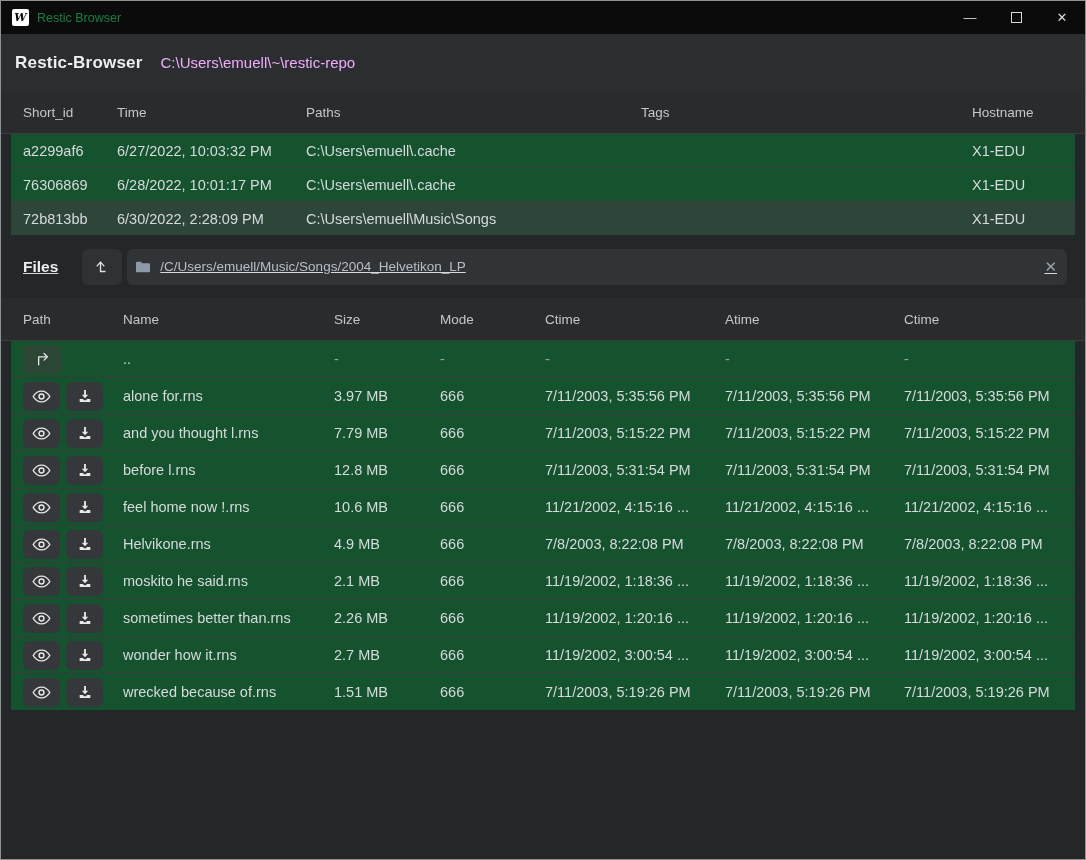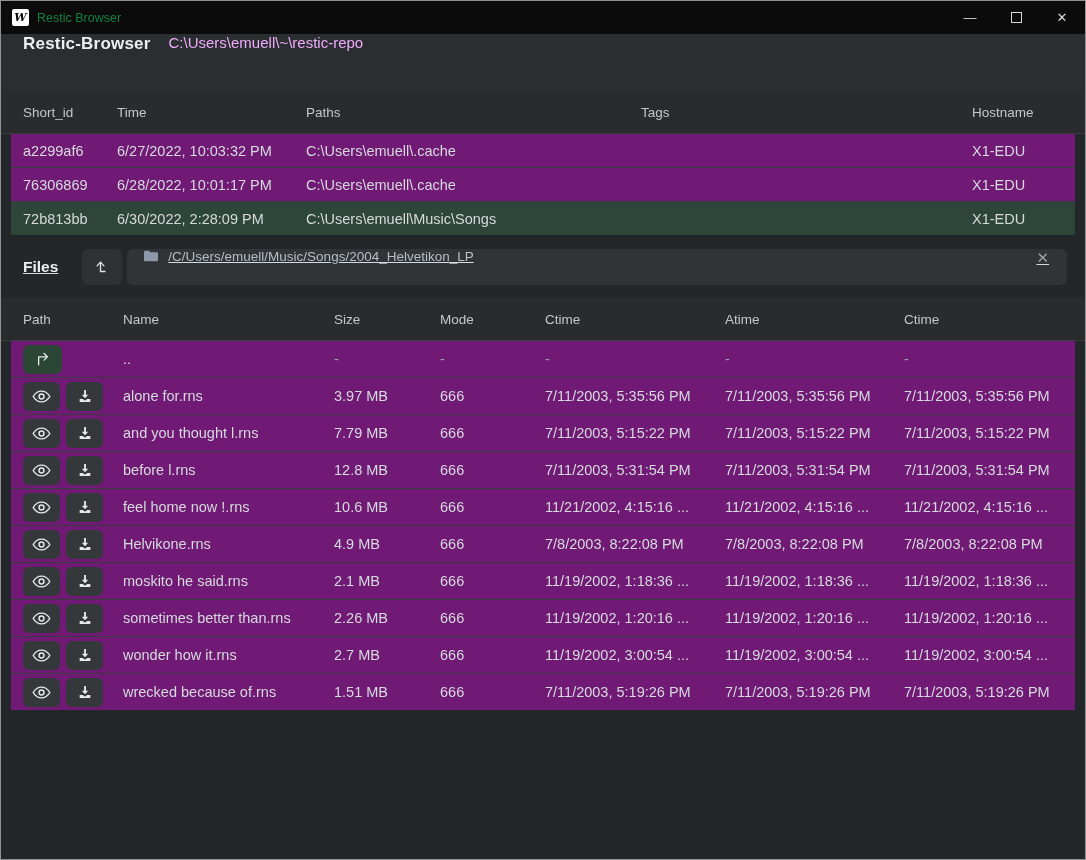--- a/index.html
+++ b/index.html
@@ -12,47 +12,47 @@
   
   .titlebar{height:33px;background:#0b0b0c;display:flex;align-items:center;}
   .titlebar .app-icon{width:17px;height:17px;background:#fff;border-radius:2px;
     margin-left:11px;display:flex;align-items:center;justify-content:center;
     color:#0b0b0c;font-weight:bold;font-size:11px;font-family:"DejaVu Serif",serif;font-style:italic;}
   .titlebar .title{margin-left:8px;font-size:12.5px;color:#15803d;}
   .win-controls{margin-left:auto;display:flex;height:100%;}
   .win-btn{width:46px;height:100%;display:flex;align-items:center;justify-content:center;color:#d8d8d8;font-size:13px;cursor:default;}
   .win-btn .max-glyph{width:9px;height:9px;border:1px solid #d8d8d8;display:block;}
   
-  .header{height:57px;background:#2b2e30;display:flex;align-items:flex-start;padding:0 22px;}
+  .header{height:57px;background:#2b2e30;display:flex;align-items:center;padding:0 14px;}
   .header .app-title{font-size:17px;font-weight:800;color:#eceef0;letter-spacing:.2px;}
   .btn-select-repo{margin-left:25px;background:#243a2d;color:#edf0f2;border:none;border-radius:6px;
     height:38px;padding:0 21px;font-size:14.5px;font-weight:700;font-family:inherit;cursor:pointer;}
   .repo-path{margin-left:18px;color:#f0abfc;font-size:15px;}
   
   .section-head{display:flex;align-items:center;padding:0 22px;}
   .snapshots-head{height:58px;}
   .section-title{font-size:15.5px;font-weight:800;color:#eceef0;}
   
   .snap-grid{display:grid;grid-template-columns:94px 189px 335px 331px 1fr;align-items:center;}
   .file-grid{display:grid;grid-template-columns:100px 211px 106px 105px 180px 179px 1fr;align-items:center;}
   .thead{background:#292b2d;color:#c3c8cd;font-size:13.5px;height:42px;padding:0 22px;border-bottom:1px solid #3a3d3f;}
   .rows{margin:0 10px;}
-  .trow{background:#701a75;height:33px;padding:0 12px;font-size:14.5px;color:#d6dadd;border-top:1px solid #393c3e;}
+  .trow{background:#14532d;height:33px;padding:0 12px;font-size:14.5px;color:#d6dadd;border-top:1px solid #393c3e;}
   .rows .trow:first-child{border-top:none;}
   .trow.selected{background:#2e463a;}
   .file-trow{height:36px;}
   .cell{overflow:hidden;white-space:nowrap;text-overflow:clip;padding-right:10px;}
   .dash{color:#9aa1a7;}
   
   .files-bar{height:63px;display:flex;align-items:center;padding:0 18px 0 22px;text-decoration:underline;}
   .files-bar .section-title{margin-right:24px;}
   .btn-square{width:40px;height:36px;background:#2f3234;border:none;border-radius:6px;
     display:flex;align-items:center;justify-content:center;color:#dfe2e4;cursor:pointer;flex:none;}
   .path-field{flex:1;height:36px;margin-left:5px;background:#303437;border-radius:6px;
-    display:flex;padding:0 16px;min-width:0;}
+    display:flex;align-items:center;padding:0 8px;min-width:0;}
   .path-field .path-text{flex:1;color:#b6bec6;font-size:13.5px;margin-left:9px;
     overflow:hidden;white-space:nowrap;}
   .clear-x{color:#9aa3ab;font-size:15px;cursor:pointer;padding:0 2px;}
   
   .actions{display:flex;gap:6px;}
   .icon-btn{width:37px;height:29px;background:#35383b;border:none;border-radius:6px;
     display:flex;align-items:center;justify-content:center;color:#e6e8ea;cursor:pointer;padding:0;}
   .icon-btn.green{width:39px;background:#2b4635;}
   svg{display:block;}
 </style>

